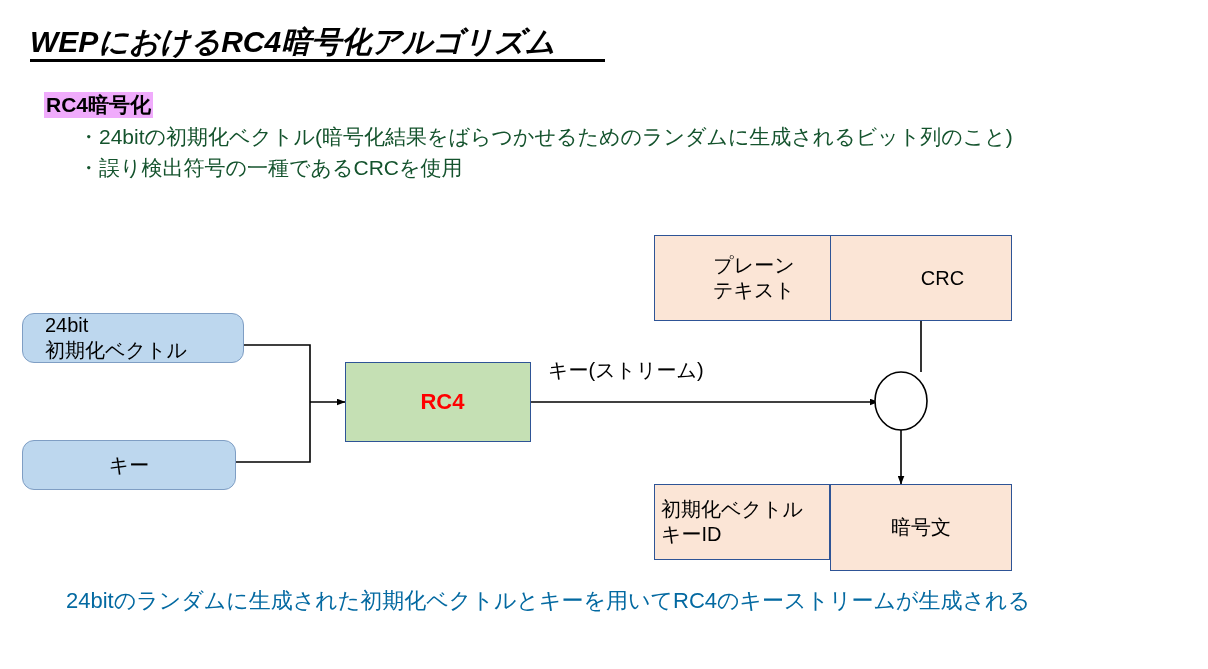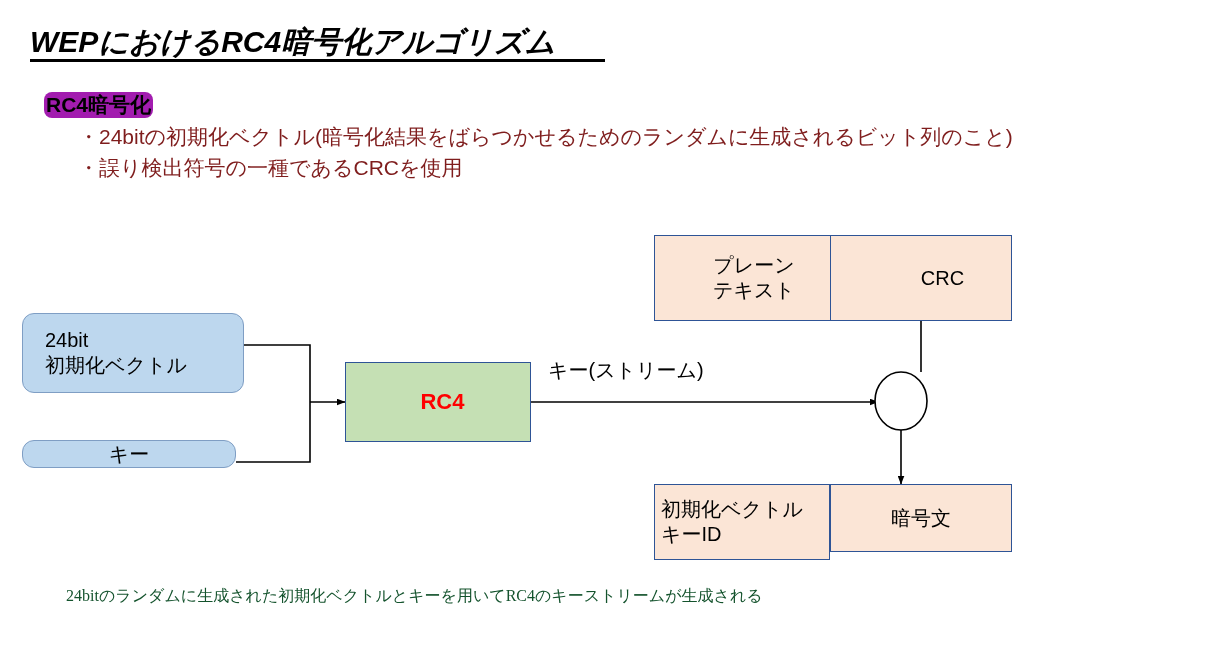--- a/index.html
+++ b/index.html
@@ -40,33 +40,32 @@
     background: #000000;
   }
 
   
   .section-head {
     position: absolute;
     left: 44px;
     top: 92px;
     font-size: 21px;
     font-weight: bold;
-    background: #a21caf;
+    background: #f0abfc;
     color: #000000;
     padding: 1px 2px;
     line-height: 1.15;
     white-space: nowrap;
-    border-radius: 8px;
   }
 
   
   .bullet {
     position: absolute;
     font-size: 21px;
-    color: #7f1d1d;
+    color: #14532d;
     white-space: nowrap;
     line-height: 1.25;
   }
   .bullet-1 { left: 78px; top: 124px; }
   .bullet-2 { left: 78px; top: 155px; }
 
   
   .node {
     position: absolute;
     box-sizing: border-box;
@@ -91,27 +90,27 @@
     font-weight: bold;
     font-size: 22px;
     padding-left: 9px;
   }
   .node-pink {
     background: #fbe5d6;
     border: 1px solid #2e5496;
   }
 
   
-  #node-iv      { left: 22px;  top: 313px; width: 222px; height: 80px; }
-  #node-key     { left: 22px;  top: 440px; width: 214px; height: 28px; text-align: center; }
+  #node-iv      { left: 22px;  top: 313px; width: 222px; height: 50px; }
+  #node-key     { left: 22px;  top: 440px; width: 214px; height: 50px; text-align: center; }
   #node-rc4     { left: 345px; top: 362px; width: 186px; height: 80px; }
   #node-plain   { left: 654px; top: 235px; width: 200px; height: 86px; }
   #node-crc     { left: 830px; top: 235px; width: 182px; height: 86px; padding-left: 43px; }
   #node-ivkeyid { left: 654px; top: 484px; width: 176px; height: 76px; }
-  #node-cipher  { left: 830px; top: 484px; width: 182px; height: 68px; }
+  #node-cipher  { left: 830px; top: 484px; width: 182px; height: 87px; }
 
   
   #node-iv      { justify-content: flex-start; text-align: left; padding-left: 22px; }
   #node-ivkeyid { justify-content: flex-start; text-align: left; padding-left: 6px; }
 
   
   #connectors {
     position: absolute;
     left: 0;
     top: 0;
@@ -127,24 +126,23 @@
     color: #000000;
     white-space: nowrap;
   }
   #label-keystream { left: 548px; top: 357px; }
 
   
   .caption {
     position: absolute;
     left: 66px;
     top: 586px;
-    font-size: 16px;
-    color: #14532d;
+    font-size: 22px;
+    color: #0369a1;
     white-space: nowrap;
-    font-family: Liberation Serif, serif;
   }
 </style>
 </head>
 <body>
 
 <div id="slide">
 
   <div class="title">WEPにおけるRC4暗号化アルゴリズム</div>
   <div class="title-underline"></div>
 

